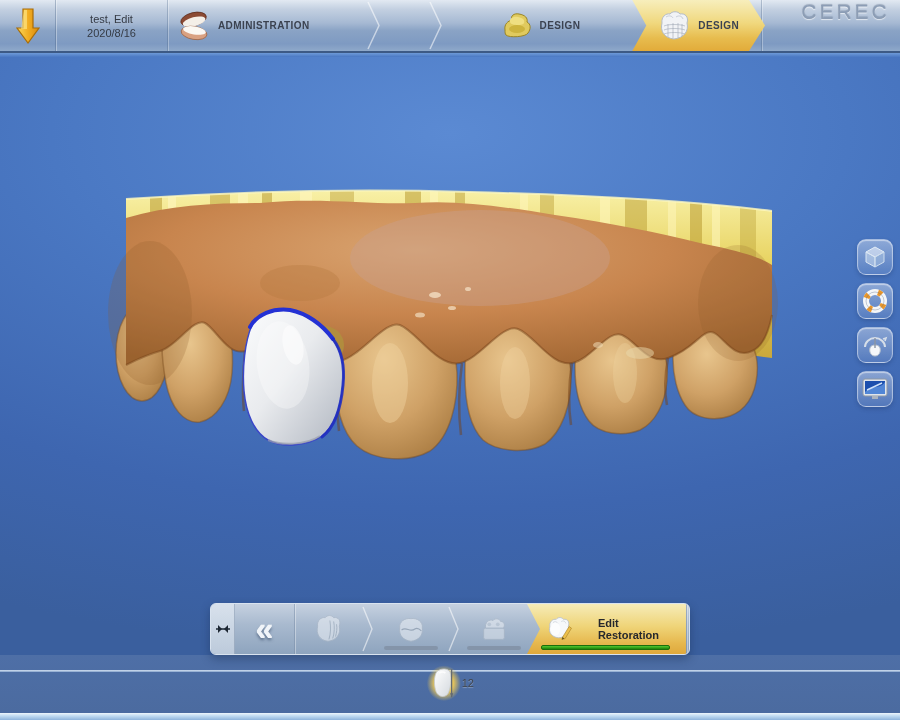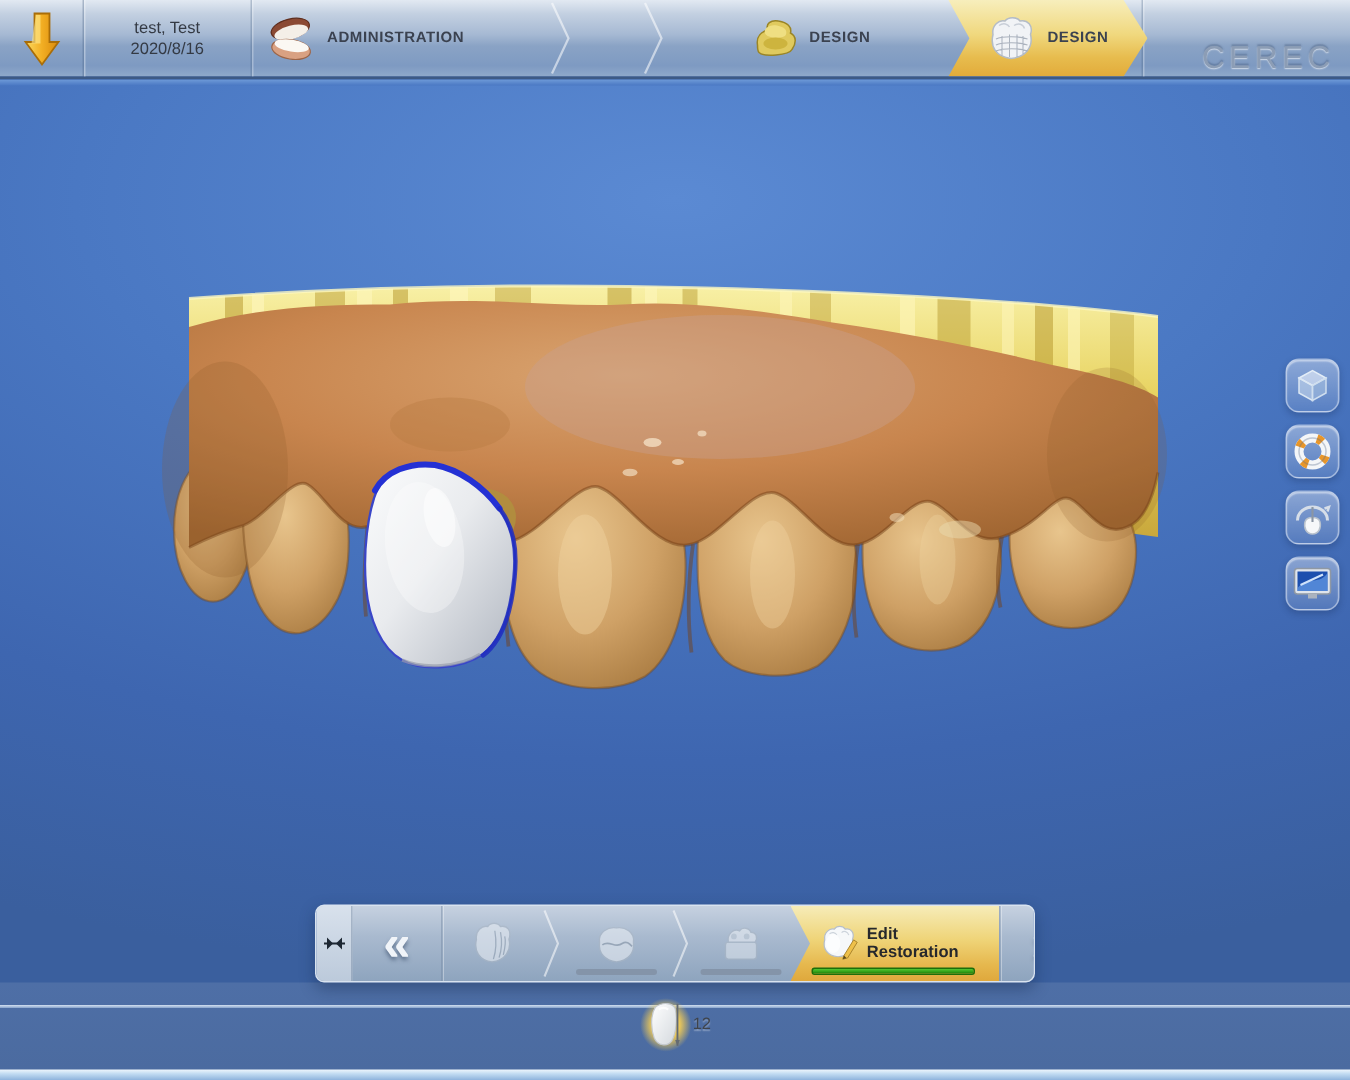--- a/index.html
+++ b/index.html
@@ -19,21 +19,21 @@
   .patient { width:112px; flex-direction:column; font-size:11px; color:#343a44; line-height:14px; border-right:1px solid rgba(70,95,130,.3); box-shadow:1px 0 0 rgba(255,255,255,.3); }
   .tabs { display:flex; align-items:stretch;gap:46px; }
   .tab { display:flex; align-items:center; gap:6px; padding:0 10px; font-size:10px; font-weight:700; letter-spacing:.4px; color:#3b4250; cursor:pointer; }
   .tab .ticon { flex:0 0 auto; }
   .tab.active {
     background:linear-gradient(180deg,#f7eebc 0%,#f0d87e 45%,#e7bc4e 75%,#e2ab3a 100%);
     clip-path:polygon(0 0, calc(100% - 16px) 0, 100% 50%, calc(100% - 16px) 100%, 0 100%, 14px 50%);
     padding:0 26px 0 24px; margin:0 -4px;
   }
   .tabsep { width:16px; display:flex; align-items:center; }
-  .logo-area { flex:1; display:flex; align-items:flex-end; justify-content:center; border-left:1px solid rgba(70,95,130,.3); box-shadow:inset 1px 0 0 rgba(255,255,255,.3);padding-left:29px; }
+  .logo-area { flex:1; display:flex; align-items:flex-start; justify-content:center; border-left:1px solid rgba(70,95,130,.3); box-shadow:inset 1px 0 0 rgba(255,255,255,.3);padding-left:29px; }
   .logo {
     font-size:21px; letter-spacing:3px; color:#8c9db5; font-weight:400;
     text-shadow:0 1px 1px rgba(255,255,255,.65), 0 -1px 1px rgba(55,75,105,.35);
   }
 
   
   .main {
     position:relative; flex:1; overflow:hidden;
     background:radial-gradient(ellipse 1050px 520px at 50% 12%, #5b8ad3 0%, #4a78c3 38%, #3e66b0 72%, #3a5f9e 100%);
   }
@@ -64,21 +64,21 @@
     font-size:32px; font-weight:700; color:#f0f4f9; line-height:1;
     text-shadow:0 -1px 0 rgba(255,255,255,.85), 0 2px 3px rgba(45,65,95,.6); }
   .nav-prev { border-right:1px solid rgba(120,140,165,.5); box-shadow:1px 0 0 rgba(255,255,255,.35); }
   .nav-next { border-left:1px solid rgba(120,140,165,.5); box-shadow:inset 1px 0 0 rgba(255,255,255,.35); }
   .step { position:relative; display:flex; align-items:center; justify-content:center; cursor:pointer; }
   .step.s1 { flex:0 0 66px; } .step.s2 { flex:0 0 72px; } .step.s3 { flex:0 0 66px; }
   .step .ubar { position:absolute; bottom:4px; left:50%; transform:translateX(-50%);
     width:54px; height:4px; border-radius:2px; background:#8191a4; opacity:.85; }
   .stepsep { flex:0 0 14px; display:flex; align-items:center; }
   .step-active {
-    position:relative; flex:1; display:flex; align-items:center; gap:4px; padding:0 20px 0 18px; cursor:pointer;
+    position:relative; flex:1; display:flex; align-items:center; gap:24px; padding:0 20px 0 18px; cursor:pointer;
     clip-path:polygon(0 0, calc(100% - 0px) 0, 100% 0, 100% 100%, 0 100%, 13px 50%);
     background:linear-gradient(180deg,#f6ecb8 0%,#efd478 45%,#e6b84e 78%,#dfa83c 100%);
   }
   .step-active .lbl { font-size:11px; font-weight:600; color:#26282c; }
   .gbar { position:absolute; bottom:4px; left:14px; right:16px; height:5px; border-radius:2px;
     background:linear-gradient(180deg,#54c631,#2d9a15 70%,#237c0e); border:1px solid #1c6e0b; }
 
   
   .bottom-band { position:absolute; left:0; top:602px; width:900px; height:65px;
     background:linear-gradient(180deg, rgba(130,152,188,.28), rgba(98,122,160,.42)); }
@@ -105,21 +105,21 @@
               <stop offset=".5" stop-color="#f2ae23"></stop>
               <stop offset="1" stop-color="#d98a0c"></stop>
         </linearGradient>
           </defs>
         <path d="M8,3 L18,3 L18,22 L24,22 L13,37 L2,22 L8,22 Z" fill="url(#arrG)" stroke="#a96d08" stroke-width="1.2"></path>
         <path d="M9,4 L12,4 L12,23 L6,23 Z" fill="#ffe98e" opacity=".6"></path>
       </svg>
     </div>
 
     <div class="hsec patient">
-      <span>test, Test</span>
+      <span>test, Edit</span>
       <span>2020/8/16</span>
     </div>
 
     <div class="tabs">
 
       <div class="tab">
         <svg class="ticon" width="34" height="32" viewBox="0 0 34 32">
           <g transform="rotate(-14 17 15)">
             <ellipse cx="17" cy="9" rx="13" ry="6.5" fill="#8b4a34" stroke="#5e2d1d" stroke-width=".8"></ellipse>
             <ellipse cx="17" cy="11.5" rx="11.5" ry="4.5" fill="#f4efe8"></ellipse>

